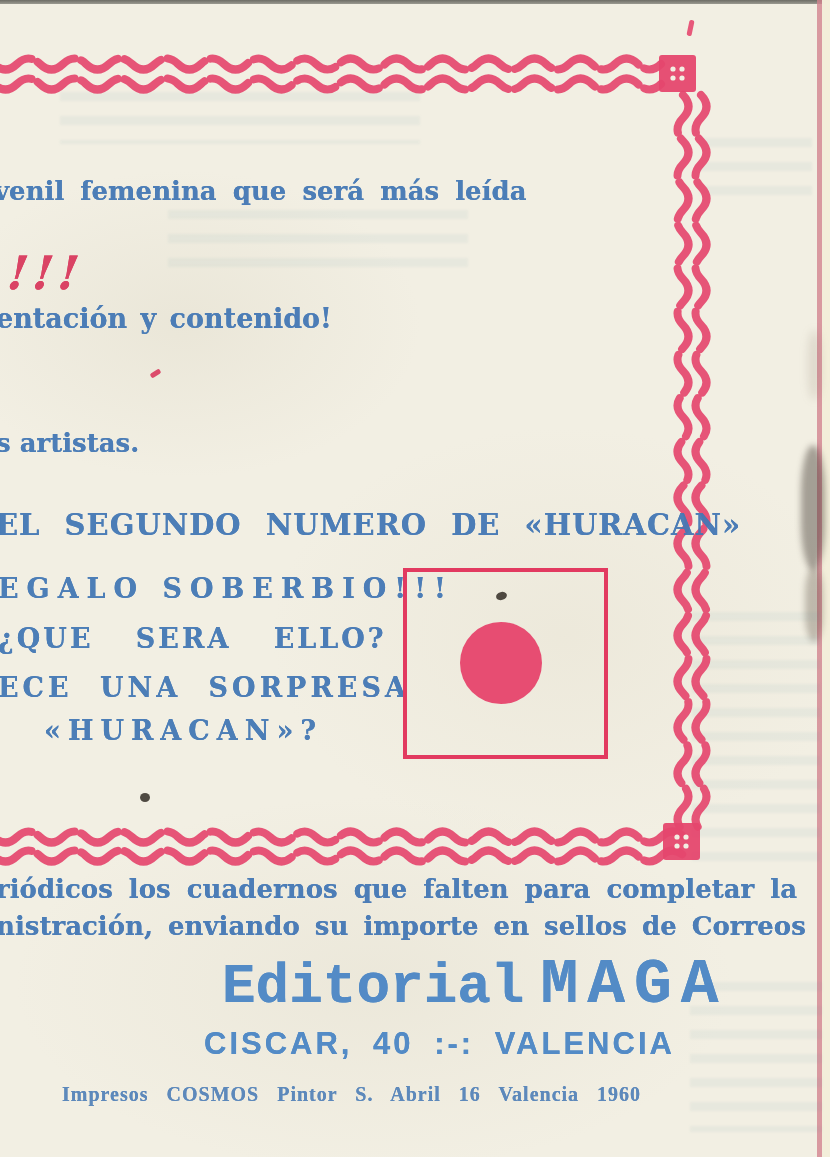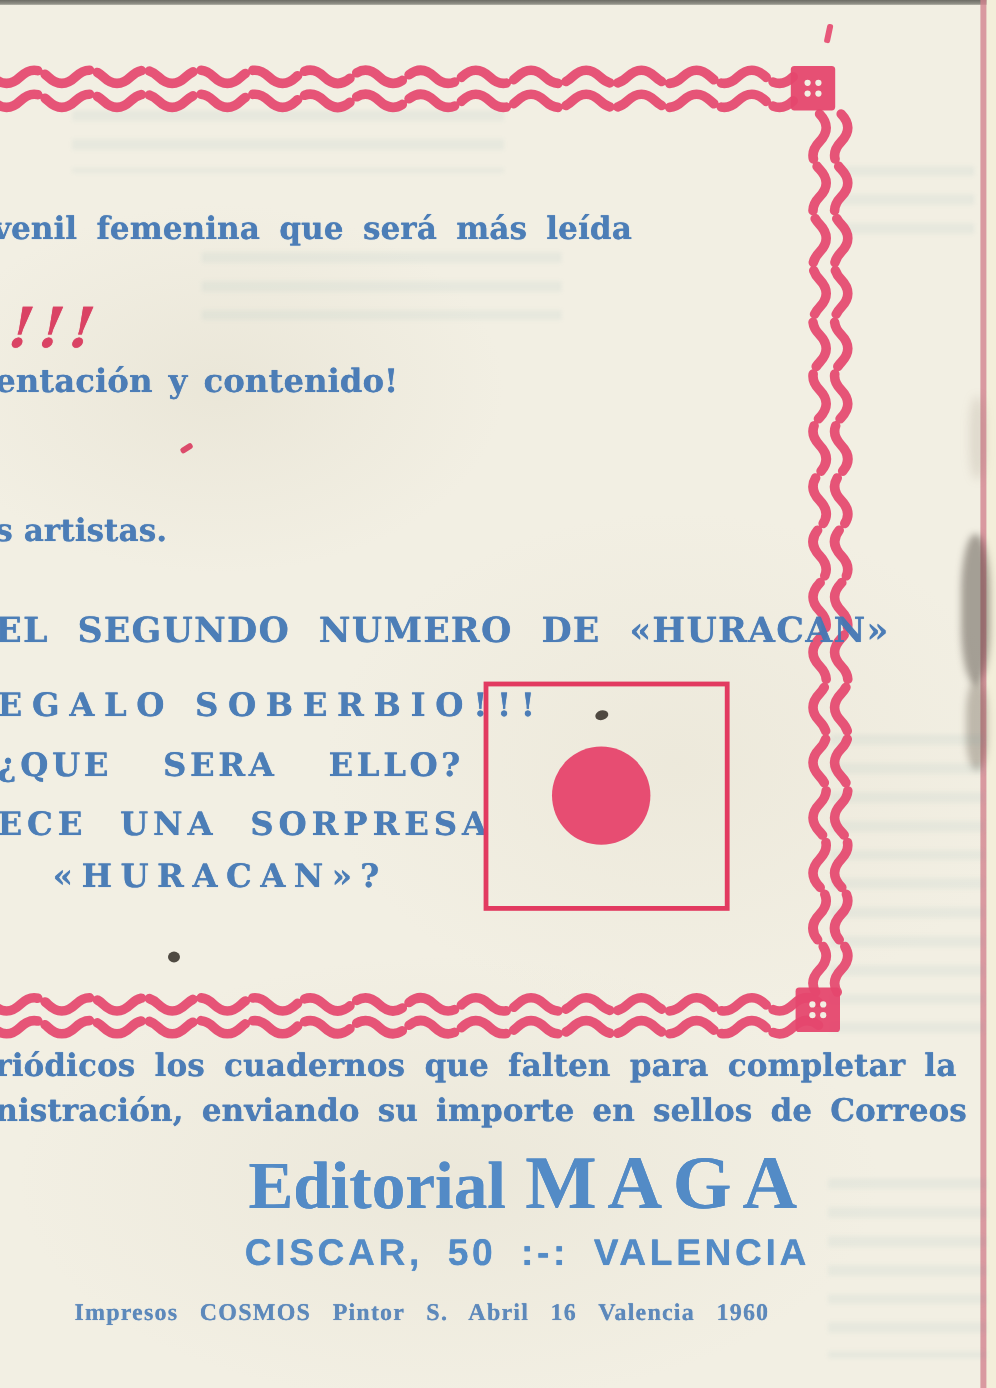--- a/index.html
+++ b/index.html
@@ -27,21 +27,21 @@
   .l-artistas  {left:-4px;  top:428px;  font-size:26px;}
   .l-segundo   {left:-4px;  top:508px;  font-size:29px; word-spacing:13px; letter-spacing:1px;}
   .l-regalo    {left:-2px;  top:573px;  font-size:27px; letter-spacing:8px;}
   .l-quesera   {left:-2px;  top:623px;  font-size:27px; word-spacing:30px; letter-spacing:3px;}
   .l-sorpresa  {left:-2px;  top:672px;  font-size:27px; letter-spacing:4px; word-spacing:14px;}
   .l-huracan   {left:8px;   top:715px;  font-size:27px; letter-spacing:7px;margin-left:36px;}
   .l-cuadernos {left:-4px;  top:874px;  font-size:26px; word-spacing:7px;}
   .l-importe   {left:-4px;  top:911px;  font-size:26px; word-spacing:6px;}
   
   .logo{
-    left:207px; top:950px; font-family:Liberation Serif, serif;
+    left:222px; top:950px; font-family:Liberation Mono, monospace;
     color:var(--logo_blue); font-weight:bold; text-shadow:0 0 .5px currentColor;
   }
   .logo .prefix{font-size:56px;}
   .logo .brand{font-size:63px; letter-spacing:9px; margin-left:16px;}
   .l-address{
     left:204px; top:1026px; font-family:"Liberation Sans",sans-serif;
     font-size:31px; letter-spacing:3px; word-spacing:9px; color:var(--logo_blue);
   }
   .l-imprint{left:62px; top:1083px; font-size:20px; word-spacing:12px; letter-spacing:1px; opacity:.85;font-family:Liberation Serif, serif;}
   
@@ -137,16 +137,16 @@
     <div class="abs ink-dot dot-b" style="left:89px; top:20px;"></div>
   </div>
   <div class="abs ink-dot dot-a"></div>
 
   <div class="blue-line l-cuadernos">riódicos los cuadernos que falten para completar la</div>
   <div class="blue-line l-importe">nistración, enviando su importe en sellos de Correos</div>
 
   <div class="blue-line logo">
     <span class="prefix">Editorial</span><span class="brand">MAGA</span>
   </div>
-  <div class="blue-line l-address">CISCAR, 50 :-: VALENCIA</div>
+  <div class="blue-line l-address">CISCAR, 40 :-: VALENCIA</div>
   <div class="blue-line l-imprint">Impresos COSMOS Pintor S. Abril 16 Valencia 1960</div>
 
 </div>
 
 </body></html>

